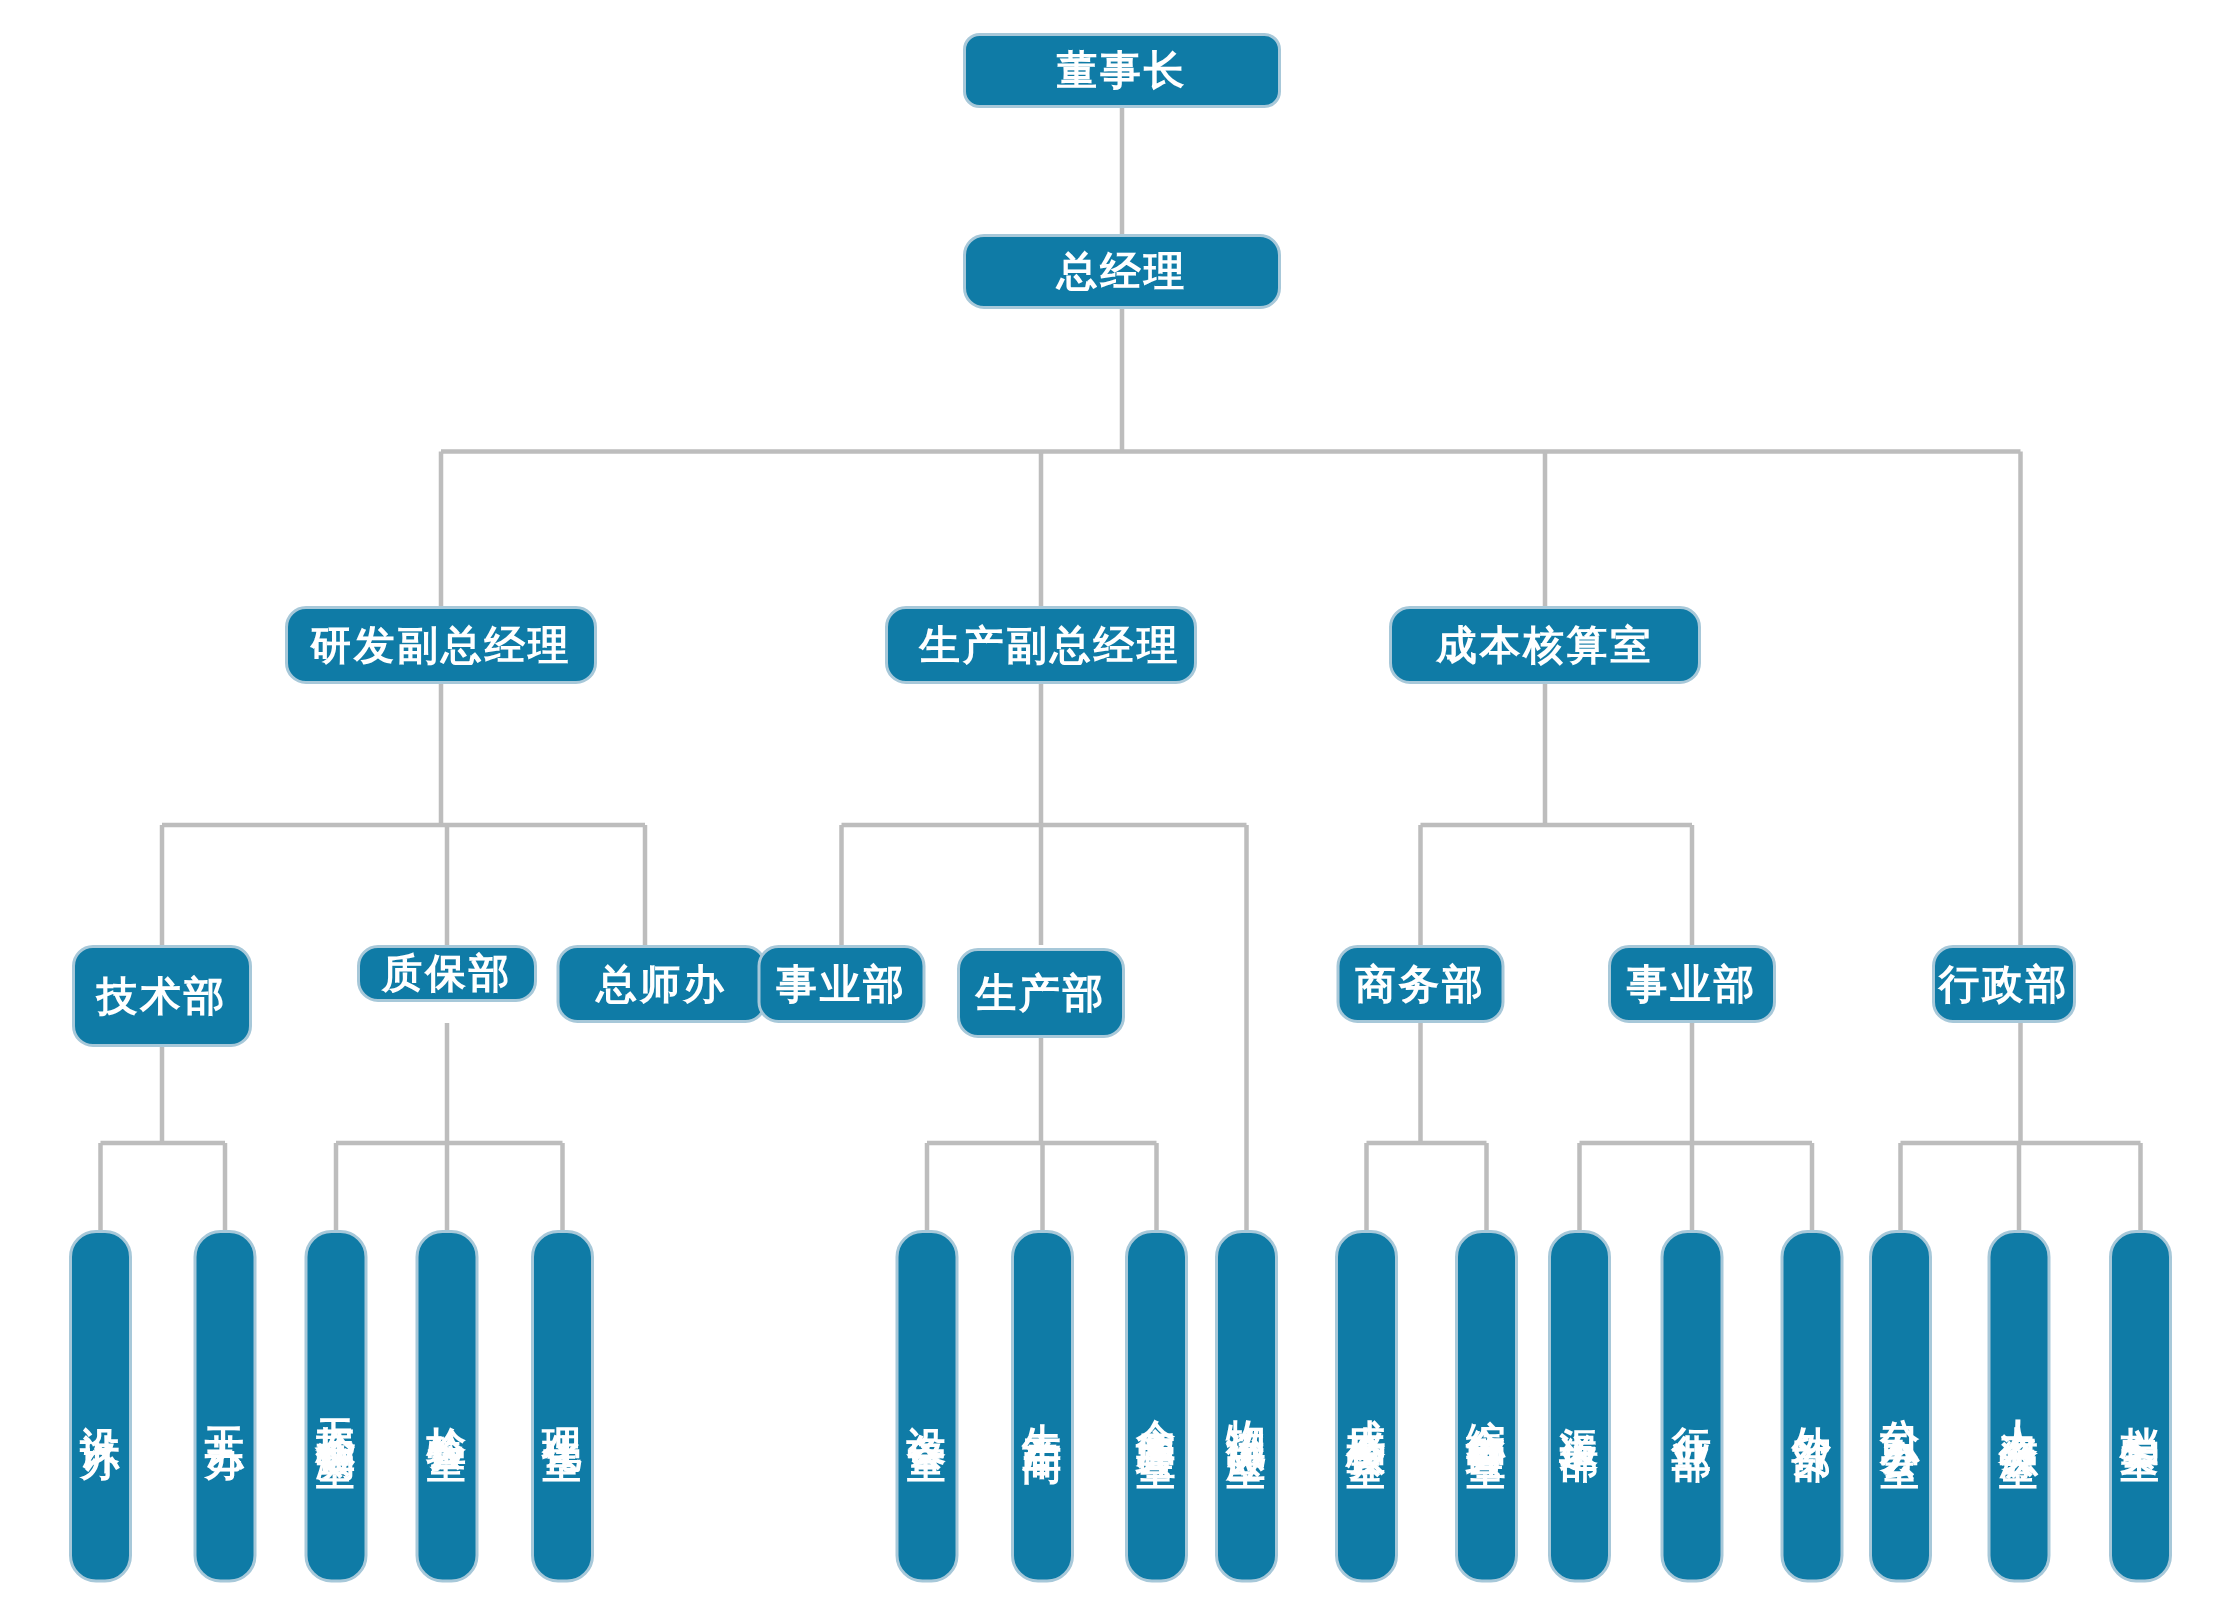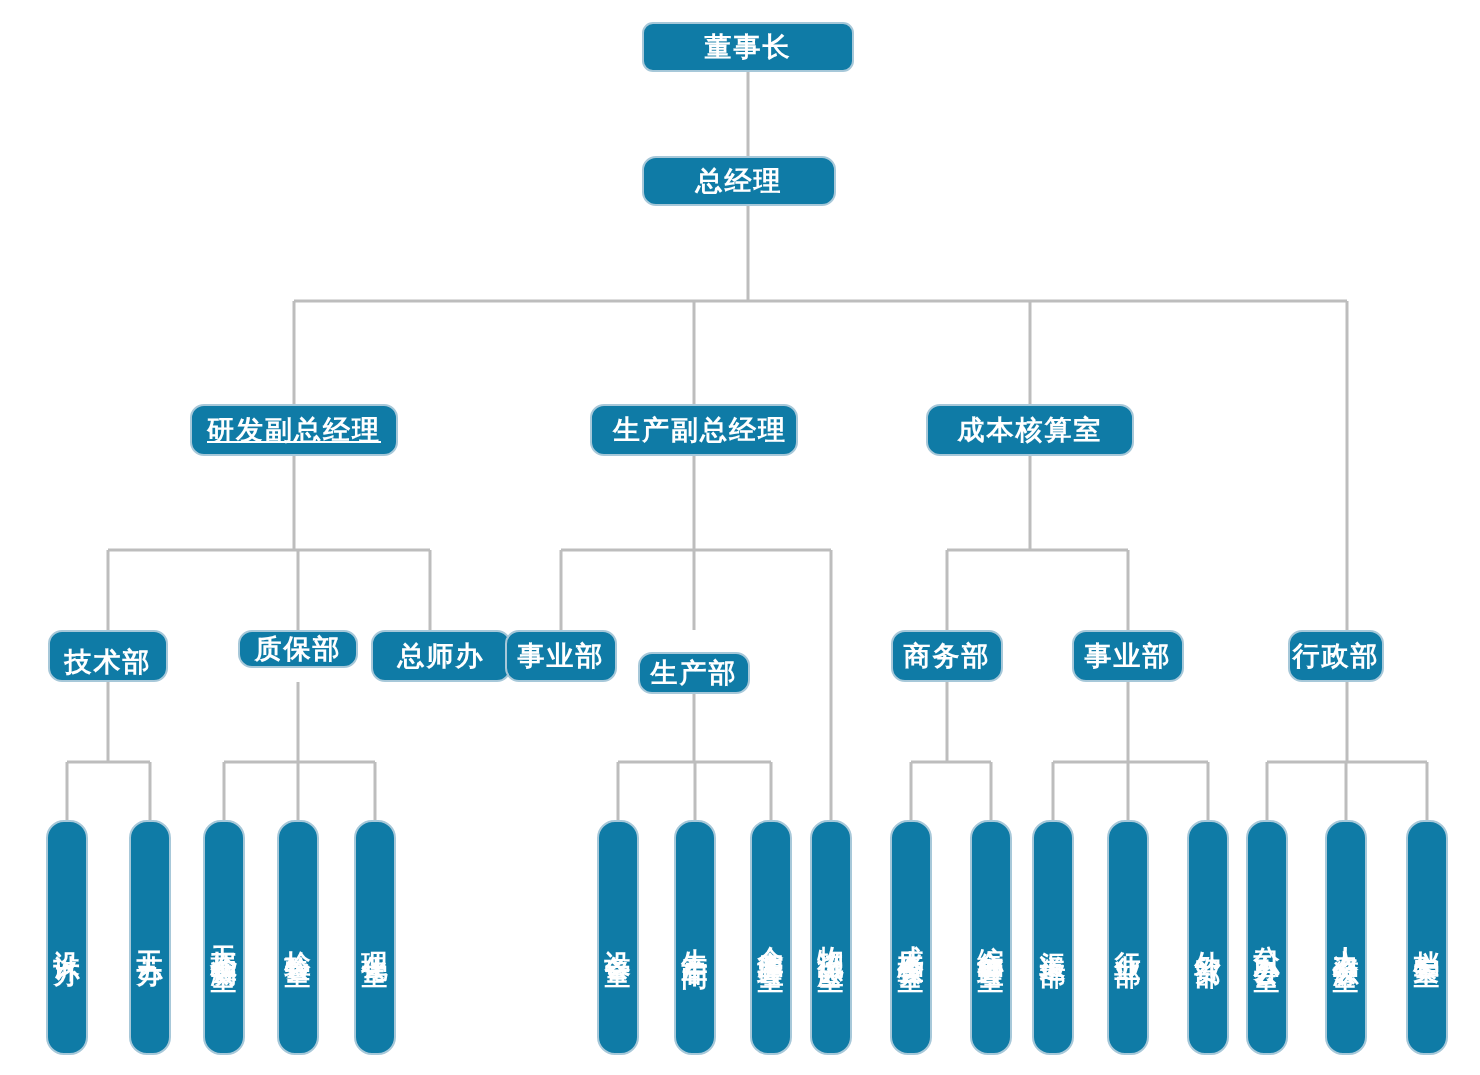--- a/index.html
+++ b/index.html
@@ -103,45 +103,45 @@
       <line x1="1347" y1="682" x2="1347" y2="762" stroke="#BDBDBD" stroke-width="3"></line>
       <line x1="1267" y1="762" x2="1427" y2="762" stroke="#BDBDBD" stroke-width="3"></line>
       <line x1="1267" y1="762" x2="1267" y2="820" stroke="#BDBDBD" stroke-width="3"></line>
       <line x1="1346" y1="762" x2="1346" y2="820" stroke="#BDBDBD" stroke-width="3"></line>
       <line x1="1427" y1="762" x2="1427" y2="820" stroke="#BDBDBD" stroke-width="3"></line>
     </svg>
   <div>
       <div class="node horizontal" style="left: 642px; top: 22px; width: 212px; height: 50px; border-radius: 11px;">
         <span class="node-label">董事长</span>
       </div>
-      <div class="node horizontal" style="left: 642px; top: 156px; width: 194px; height: 50px;">
+      <div class="node horizontal" style="left: 642px; top: 156px; width: 212px; height: 50px;">
         <span class="node-label">总经理</span>
       </div>
-      <div class="node horizontal" style="left: 190px; top: 404px; width: 208px; height: 52px; text-decoration: underline;">
+      <div class="node horizontal" style="left: 190px; top: 404px; width: 208px; height: 52px;">
         <span class="node-label">研发副总经理</span>
       </div>
       <div class="node horizontal" style="left: 590px; top: 404px; width: 208px; height: 52px; padding-left: 12px;">
         <span class="node-label">生产副总经理</span>
       </div>
       <div class="node horizontal" style="left: 926px; top: 404px; width: 208px; height: 52px;">
         <span class="node-label">成本核算室</span>
       </div>
-      <div class="node horizontal" style="left: 48px; top: 630px; width: 120px; height: 52px; align-items: flex-end;">
+      <div class="node horizontal" style="left: 48px; top: 630px; width: 120px; height: 68px;">
         <span class="node-label">技术部</span>
       </div>
       <div class="node horizontal" style="left: 238px; top: 630px; width: 120px; height: 38px;">
         <span class="node-label">质保部</span>
       </div>
       <div class="node horizontal" style="left: 371px; top: 630px; width: 140px; height: 52px;">
         <span class="node-label">总师办</span>
       </div>
       <div class="node horizontal" style="left: 505px; top: 630px; width: 112px; height: 52px;">
         <span class="node-label">事业部</span>
       </div>
-      <div class="node horizontal" style="left: 638px; top: 652px; width: 112px; height: 42px; align-items: center;">
+      <div class="node horizontal" style="left: 638px; top: 632px; width: 112px; height: 60px; align-items: center;">
         <span class="node-label">生产部</span>
       </div>
       <div class="node horizontal" style="left: 891px; top: 630px; width: 112px; height: 52px;">
         <span class="node-label">商务部</span>
       </div>
       <div class="node horizontal" style="left: 1072px; top: 630px; width: 112px; height: 52px;">
         <span class="node-label">事业部</span>
       </div>
       <div class="node horizontal" style="left: 1288px; top: 630px; width: 96px; height: 52px;">
         <span class="node-label">行政部</span>

